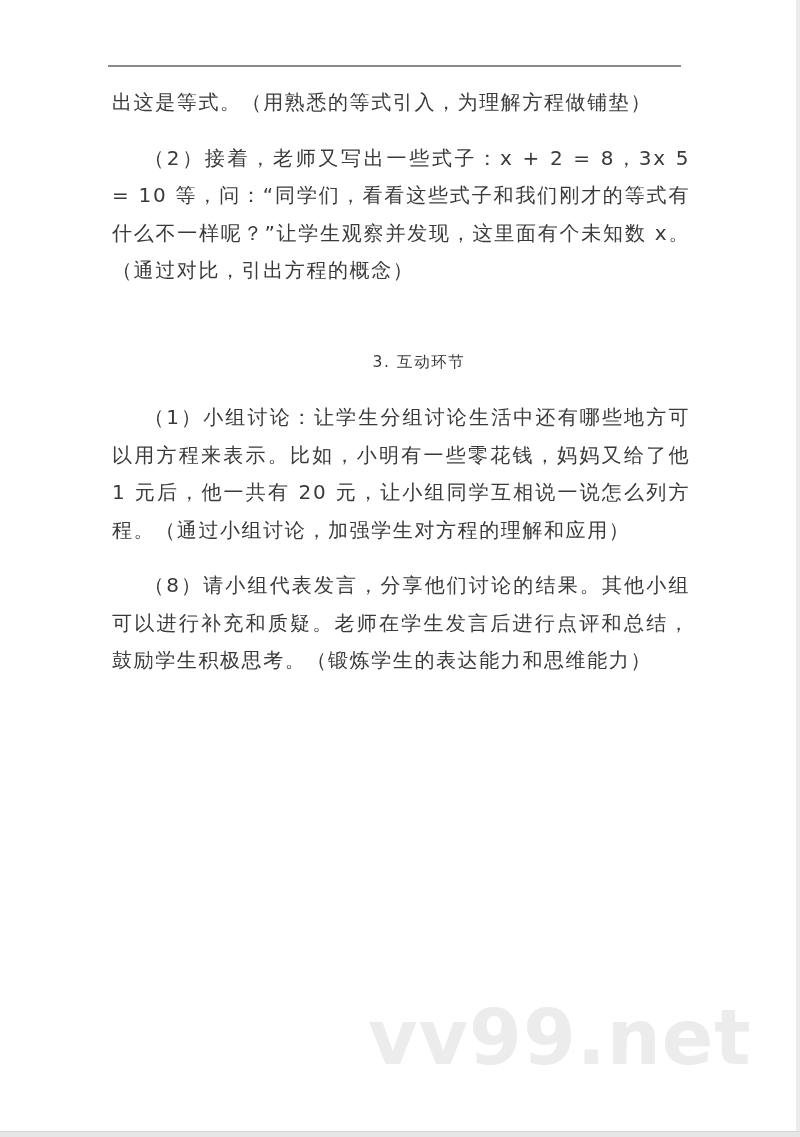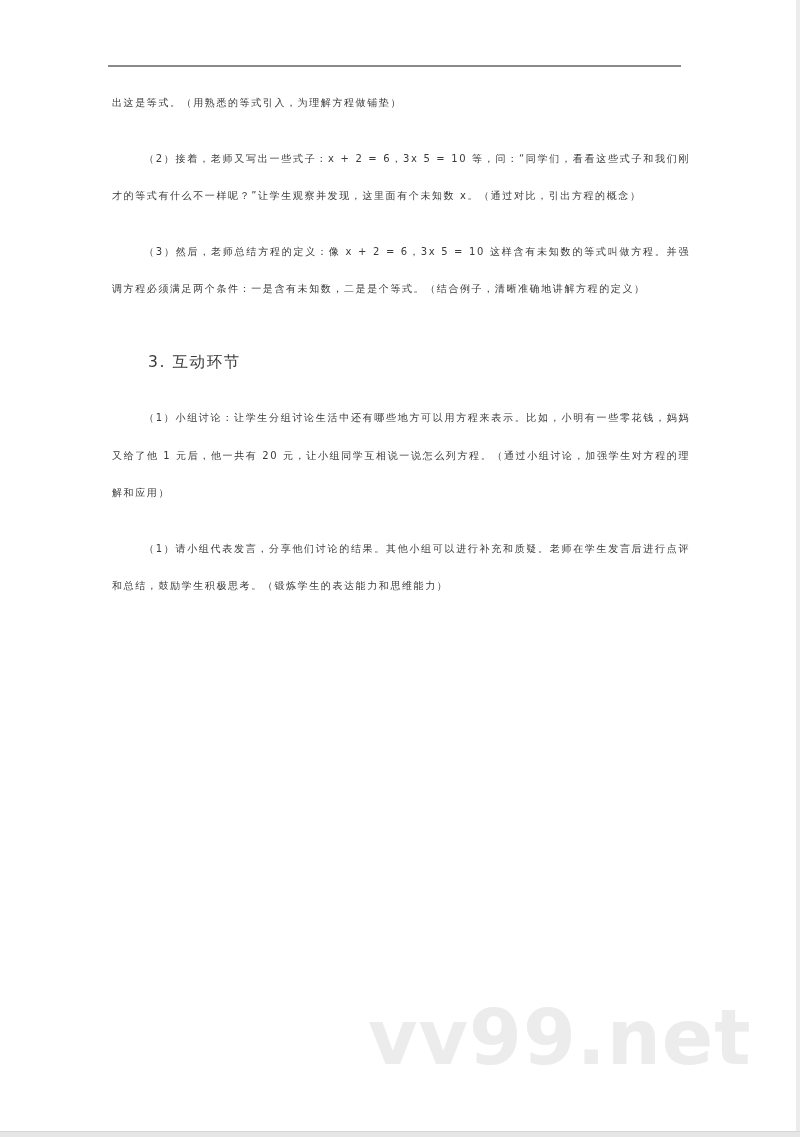--- a/index.html
+++ b/index.html
@@ -5,46 +5,45 @@
   html, body { margin: 0; padding: 0; }
   body {
     width: 800px; height: 1137px; background: #ffffff; position: relative; overflow: hidden;
     font-family: "DejaVu Sans", "Liberation Sans", sans-serif;
     color: #3a3a3a;
   }
   .page-edge-right { position: absolute; left: 796px; top: 0; width: 4px; height: 1133px; background: #ececec; }
   .page-edge-bottom { position: absolute; left: 0; top: 1131px; width: 800px; height: 6px; background: #e6e6e6; border-top: 1px solid #d6d6d6; }
   .header-rule { position: absolute; left: 108px; top: 65px; width: 573px; height: 2px; background: #8a8a8a; }
   .content { position: absolute; left: 112px; top: 84px; width: 578px; }
-  .para { font-size: 10px; line-height: 37.5px; margin: 0; letter-spacing: 1.6px; text-align: justify; }
+  .para { font-size: 20px; line-height: 37.5px; margin: 0; letter-spacing: 1.6px; text-align: justify; }
   .para.indent { text-indent: 32px; }
   .gap { height: 18px; }
-  .heading { font-size: 15.5px; line-height: 37.5px; margin: 0; padding-left: 36px; letter-spacing: 1.6px; }
+  .heading { font-size: 15.5px; line-height: 37.5px; margin: 0; padding-left: 36px; letter-spacing: 1.6px; text-align: center; }
   .watermark {
     position: absolute; left: 368px; top: 993px;
     font-family: "DejaVu Sans", sans-serif; font-weight: bold;
     font-size: 76px; letter-spacing: 1px; color: #ececec;
   }
 </style>
 </head>
 <body>
 
 <div class="page-edge-right"></div>
 <div class="page-edge-bottom"></div>
 <div class="header-rule"></div>
 
 <div class="content">
   <p class="para">出这是等式。（用熟悉的等式引入，为理解方程做铺垫）</p>
   <div class="gap"></div>
-  <p class="para indent">（2）接着，老师又写出一些式子：x + 2 = 6，3x   5 = 10 等，问：“同学们，看看这些式子和我们刚才的等式有什么不一样呢？”让学生观察并发现，这里面有个未知数 x。（通过对比，引出方程的概念）</p>
+  <p class="para indent">（2）接着，老师又写出一些式子：x + 2 = 8，3x   5 = 10 等，问：“同学们，看看这些式子和我们刚才的等式有什么不一样呢？”让学生观察并发现，这里面有个未知数 x。（通过对比，引出方程的概念）</p>
   <div class="gap"></div>
-  <p class="para indent">（3）然后，老师总结方程的定义：像 x + 2 = 6，3x   5 = 10 这样含有未知数的等式叫做方程。并强调方程必须满足两个条件：一是含有未知数，二是是个等式。（结合例子，清晰准确地讲解方程的定义）</p>
   <div class="gap"></div>
   <div class="gap"></div>
   <p class="heading">3. 互动环节</p>
   <div class="gap"></div>
   <p class="para indent">（1）小组讨论：让学生分组讨论生活中还有哪些地方可以用方程来表示。比如，小明有一些零花钱，妈妈又给了他 1 元后，他一共有 20 元，让小组同学互相说一说怎么列方程。（通过小组讨论，加强学生对方程的理解和应用）</p>
   <div class="gap"></div>
-  <p class="para indent">（1）请小组代表发言，分享他们讨论的结果。其他小组可以进行补充和质疑。老师在学生发言后进行点评和总结，鼓励学生积极思考。（锻炼学生的表达能力和思维能力）</p>
+  <p class="para indent">（8）请小组代表发言，分享他们讨论的结果。其他小组可以进行补充和质疑。老师在学生发言后进行点评和总结，鼓励学生积极思考。（锻炼学生的表达能力和思维能力）</p>
   <div class="gap"></div>
 </div>
 
 <div class="watermark">vv99.net</div>
 
 </body></html>

